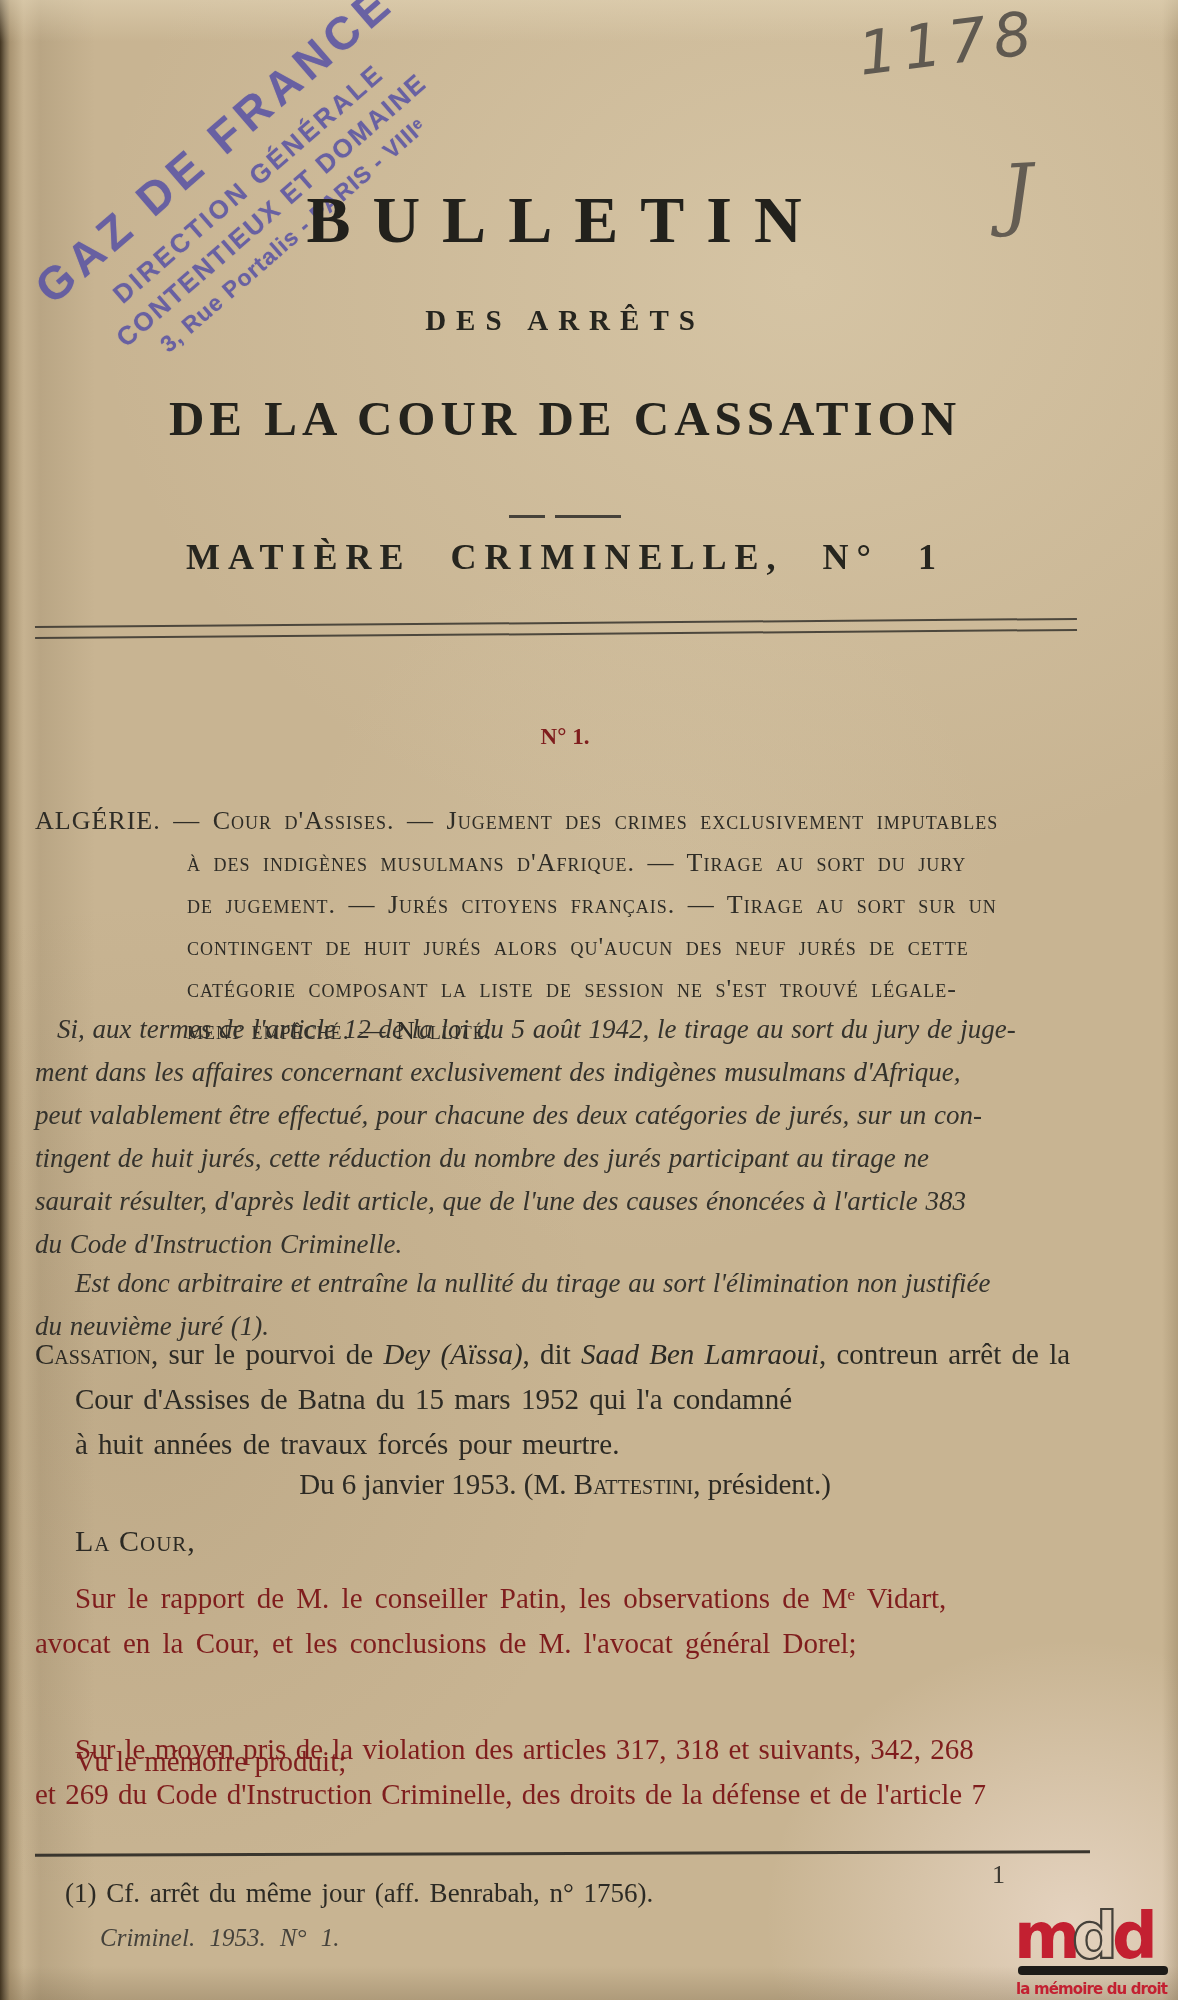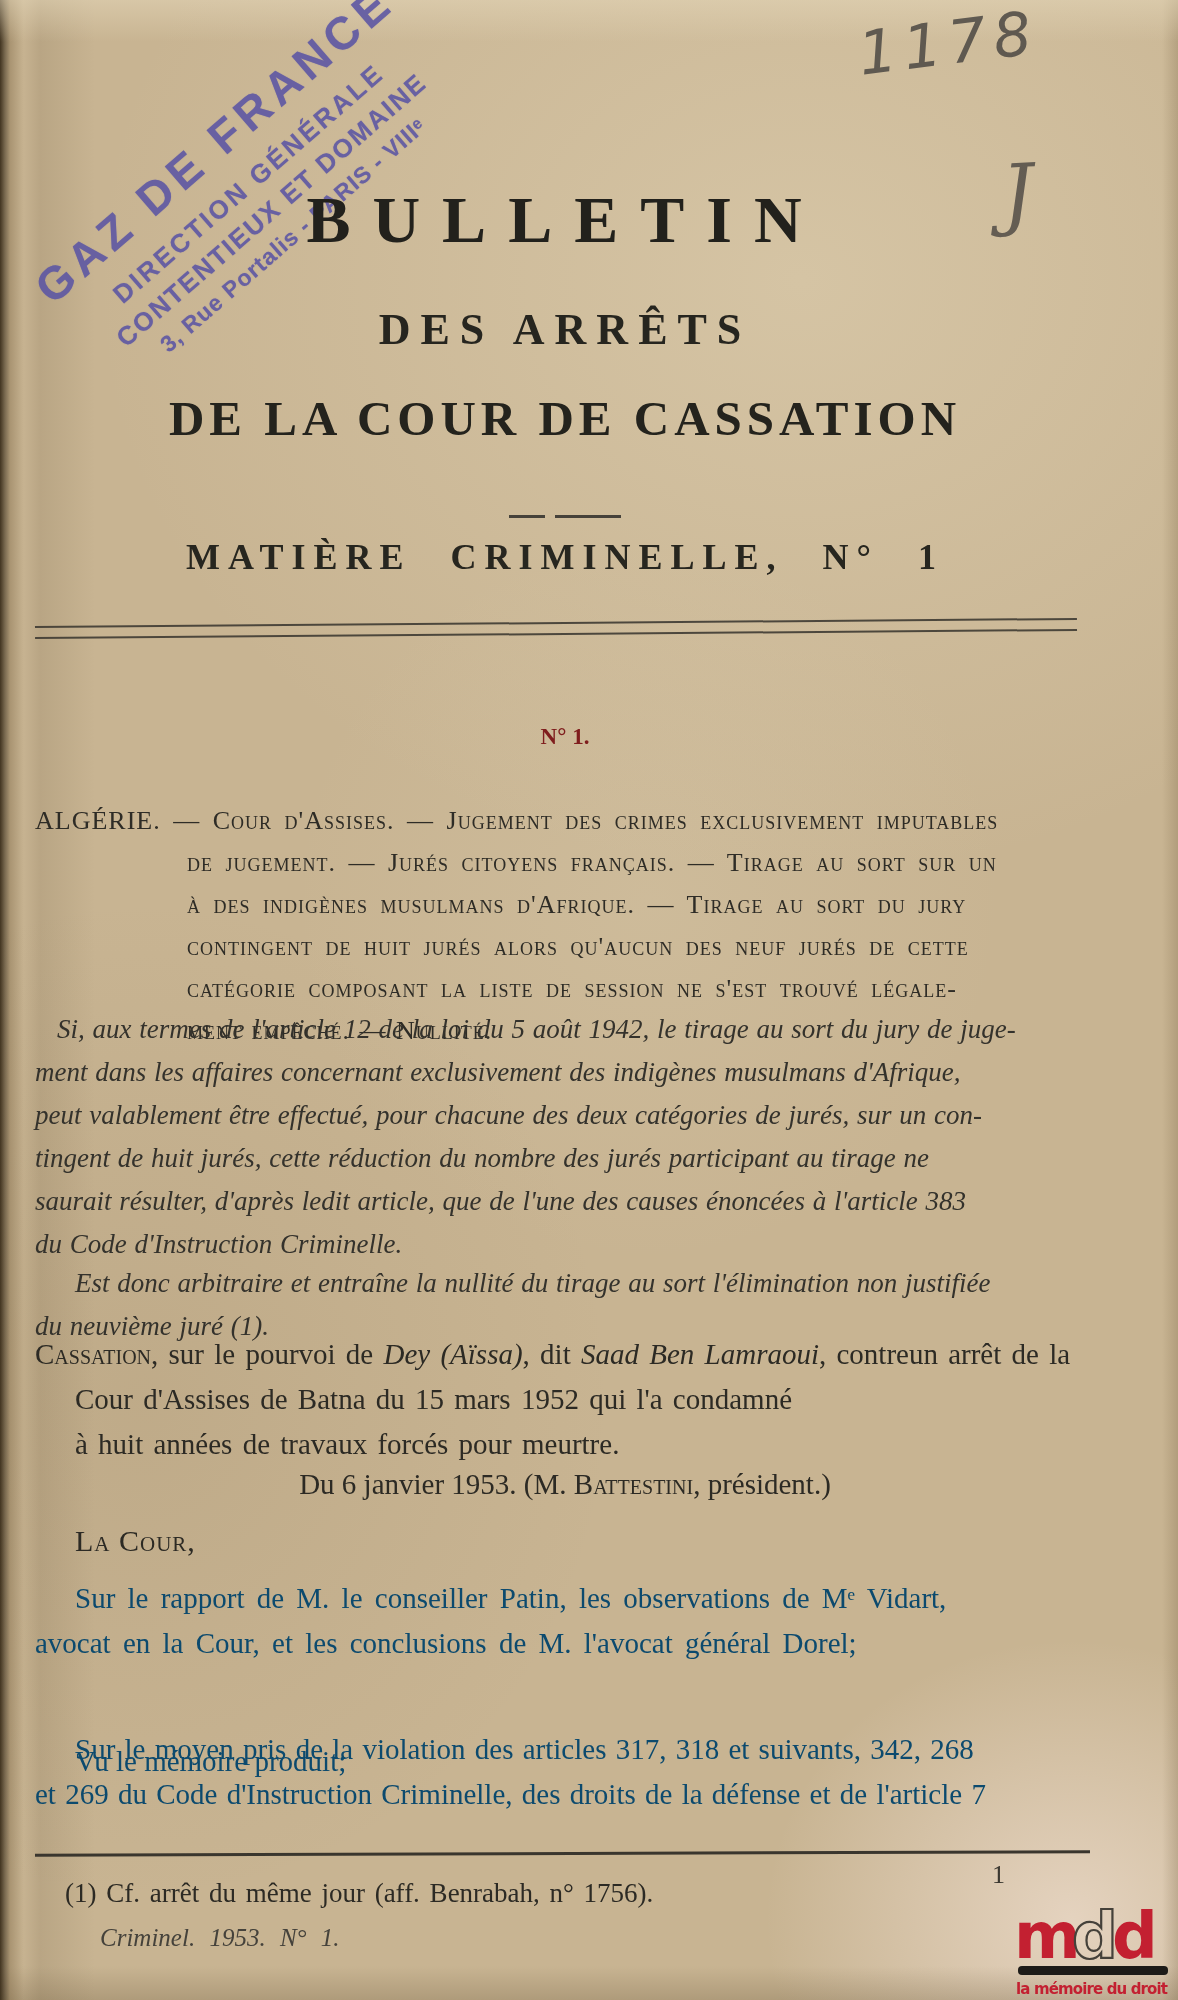--- a/index.html
+++ b/index.html
@@ -42,21 +42,21 @@
     left:858px;top:8px;font-family:"DejaVu Sans",sans-serif;
     font-size:60px;font-style:italic;letter-spacing:7px;color:#4c4843;
     transform:rotate(-7deg);opacity:.85;
   }
   .handJ{
     left:1002px;top:148px;font-family:"DejaVu Serif",serif;
     font-size:78px;font-style:italic;color:#514c46;opacity:.85;transform:rotate(-3deg);
   }
   
   .title{top:146px;font-size:66px;font-weight:700;letter-spacing:22px;color:#22211c;margin-top:36px;}
-  .subtitle{top:304px;font-size:44px;font-weight:700;letter-spacing:10px;color:#26251f;}
+  .subtitle{top:304px;font-size:29px;font-weight:700;letter-spacing:10px;color:#26251f;}
   .subtitle2{top:390px;font-size:49px;font-weight:700;letter-spacing:5px;color:#24231d;}
   .shortrule{top:506px;left:35px;width:1060px;text-align:center;}
   .shortrule span{display:inline-block;height:3px;background:#46423a;vertical-align:middle;}
   .shortrule .d1{width:36px;margin-right:10px;}
   .shortrule .d2{width:66px;}
   .series{top:536px;font-size:36px;font-weight:700;letter-spacing:8px;word-spacing:22px;color:#27261f;}
   .doublerule{
     top:622px;left:35px;width:1042px;height:9px;
     border-top:2px solid #3f3b33;border-bottom:2px solid #3f3b33;
     transform:rotate(-0.45deg);opacity:.9;
@@ -68,21 +68,21 @@
   .headnote .ind{margin-left:152px;}
   .headnote .last{word-spacing:2px;}
   .sommaire{font-style:italic;font-size:27px;line-height:43px;word-spacing:1px;color:#34322c;}
   .som1{top:1008px;text-indent:22px;}
   .som2{top:1262px;text-indent:40px;}
   .cassation{top:1332px;font-size:29px;line-height:45px;word-spacing:3px;padding-left:40px;text-indent:-40px;width:1060px;box-sizing:content-box;}
   .sc{font-variant:small-caps;}
   .it{font-style:italic;}
   .dateline{top:1468px;font-size:29px;}
   .lacour{top:1524px;left:75px;font-size:30px;font-variant:small-caps;letter-spacing:1px;}
-  .bodypara{font-size:29px;line-height:45px;color:#0c4a6e;}
+  .bodypara{font-size:29px;line-height:45px;color:#7f1d1d;}
   .p1{top:1576px;text-indent:40px;word-spacing:5px;}
   .p2{top:1739px;left:75px;}
   .p3{top:1727px;text-indent:40px;word-spacing:2px;}
   .footrule{top:1852px;left:35px;width:1055px;height:3px;background:#3a362e;transform:rotate(-0.2deg);}
   .footnote{top:1878px;left:65px;font-size:27px;word-spacing:3px;}
   .signature{top:1924px;left:100px;font-size:25px;font-style:italic;word-spacing:8px;color:#45423b;}
   .pagenum{top:1860px;left:992px;font-size:26px;color:#3b3831;}
   
   .mddlogo{right:4px;bottom:0px;width:162px;height:120px;}
 </style>
@@ -103,22 +103,22 @@
 <div class="abs block center subtitle">DES ARRÊTS</div>
 <div class="abs block center subtitle2">DE LA COUR DE CASSATION</div>
 <div class="abs shortrule"><span class="d1"></span><span class="d2"></span></div>
 <div class="abs block center series">MATIÈRE CRIMINELLE, N° 1</div>
 <div class="abs doublerule"></div>
 
 <div class="abs block center numheading">N° 1.</div>
 
 <div class="abs block headnote">
   <div>ALGÉRIE. — Cour d'Assises. — Jugement des crimes exclusivement imputables</div>
+  <div class="ind">à des indigènes musulmans d'Afrique. — Tirage au sort du jury</div>
   <div class="ind">de jugement. — Jurés citoyens français. — Tirage au sort sur un</div>
-  <div class="ind">à des indigènes musulmans d'Afrique. — Tirage au sort du jury</div>
   <div class="ind">contingent de huit jurés alors qu'aucun des neuf jurés de cette</div>
   <div class="ind">catégorie composant la liste de session ne s'est trouvé légale-</div>
   <div class="ind last">ment empêché. — Nullité.</div>
 </div>
 
 <div class="abs block pre sommaire som1">Si, aux termes de l'article 12 de la loi du 5 août 1942, le tirage au sort du jury de juge-
 ment dans les affaires concernant exclusivement des indigènes musulmans d'Afrique,
 peut valablement être effectué, pour chacune des deux catégories de jurés, sur un con-
 tingent de huit jurés, cette réduction du nombre des jurés participant au tirage ne
 saurait résulter, d'après ledit article, que de l'une des causes énoncées à l'article 383

